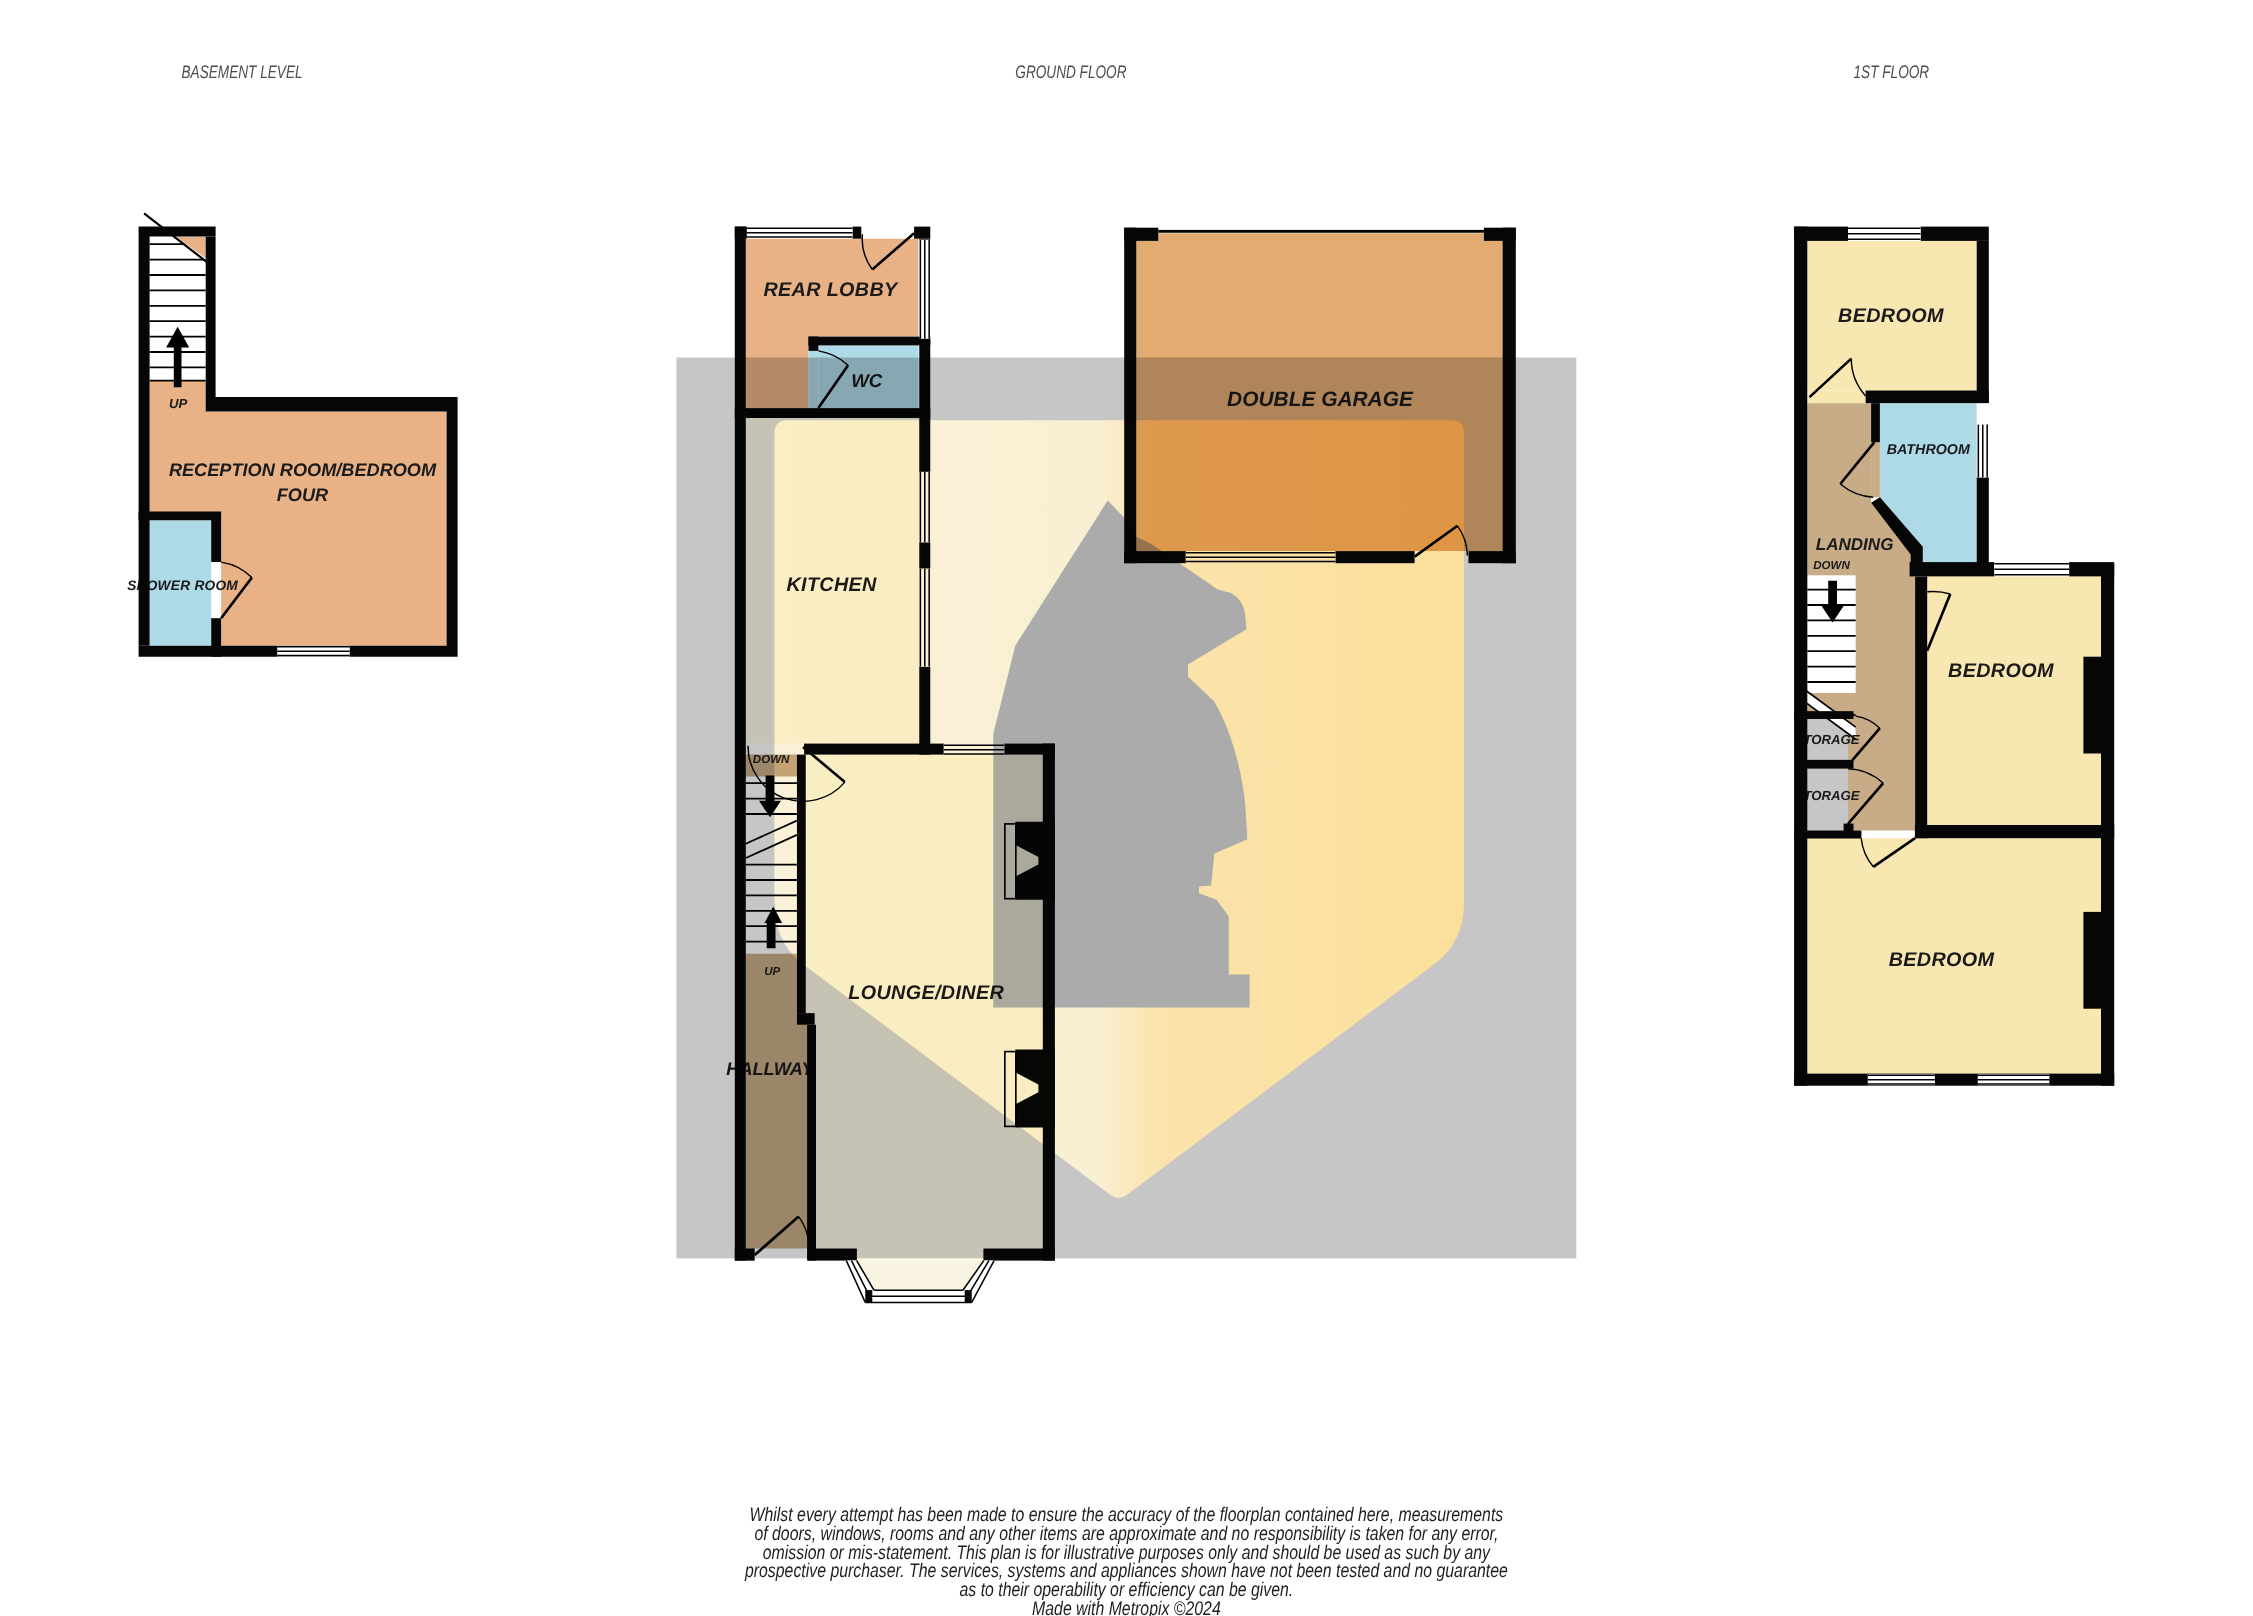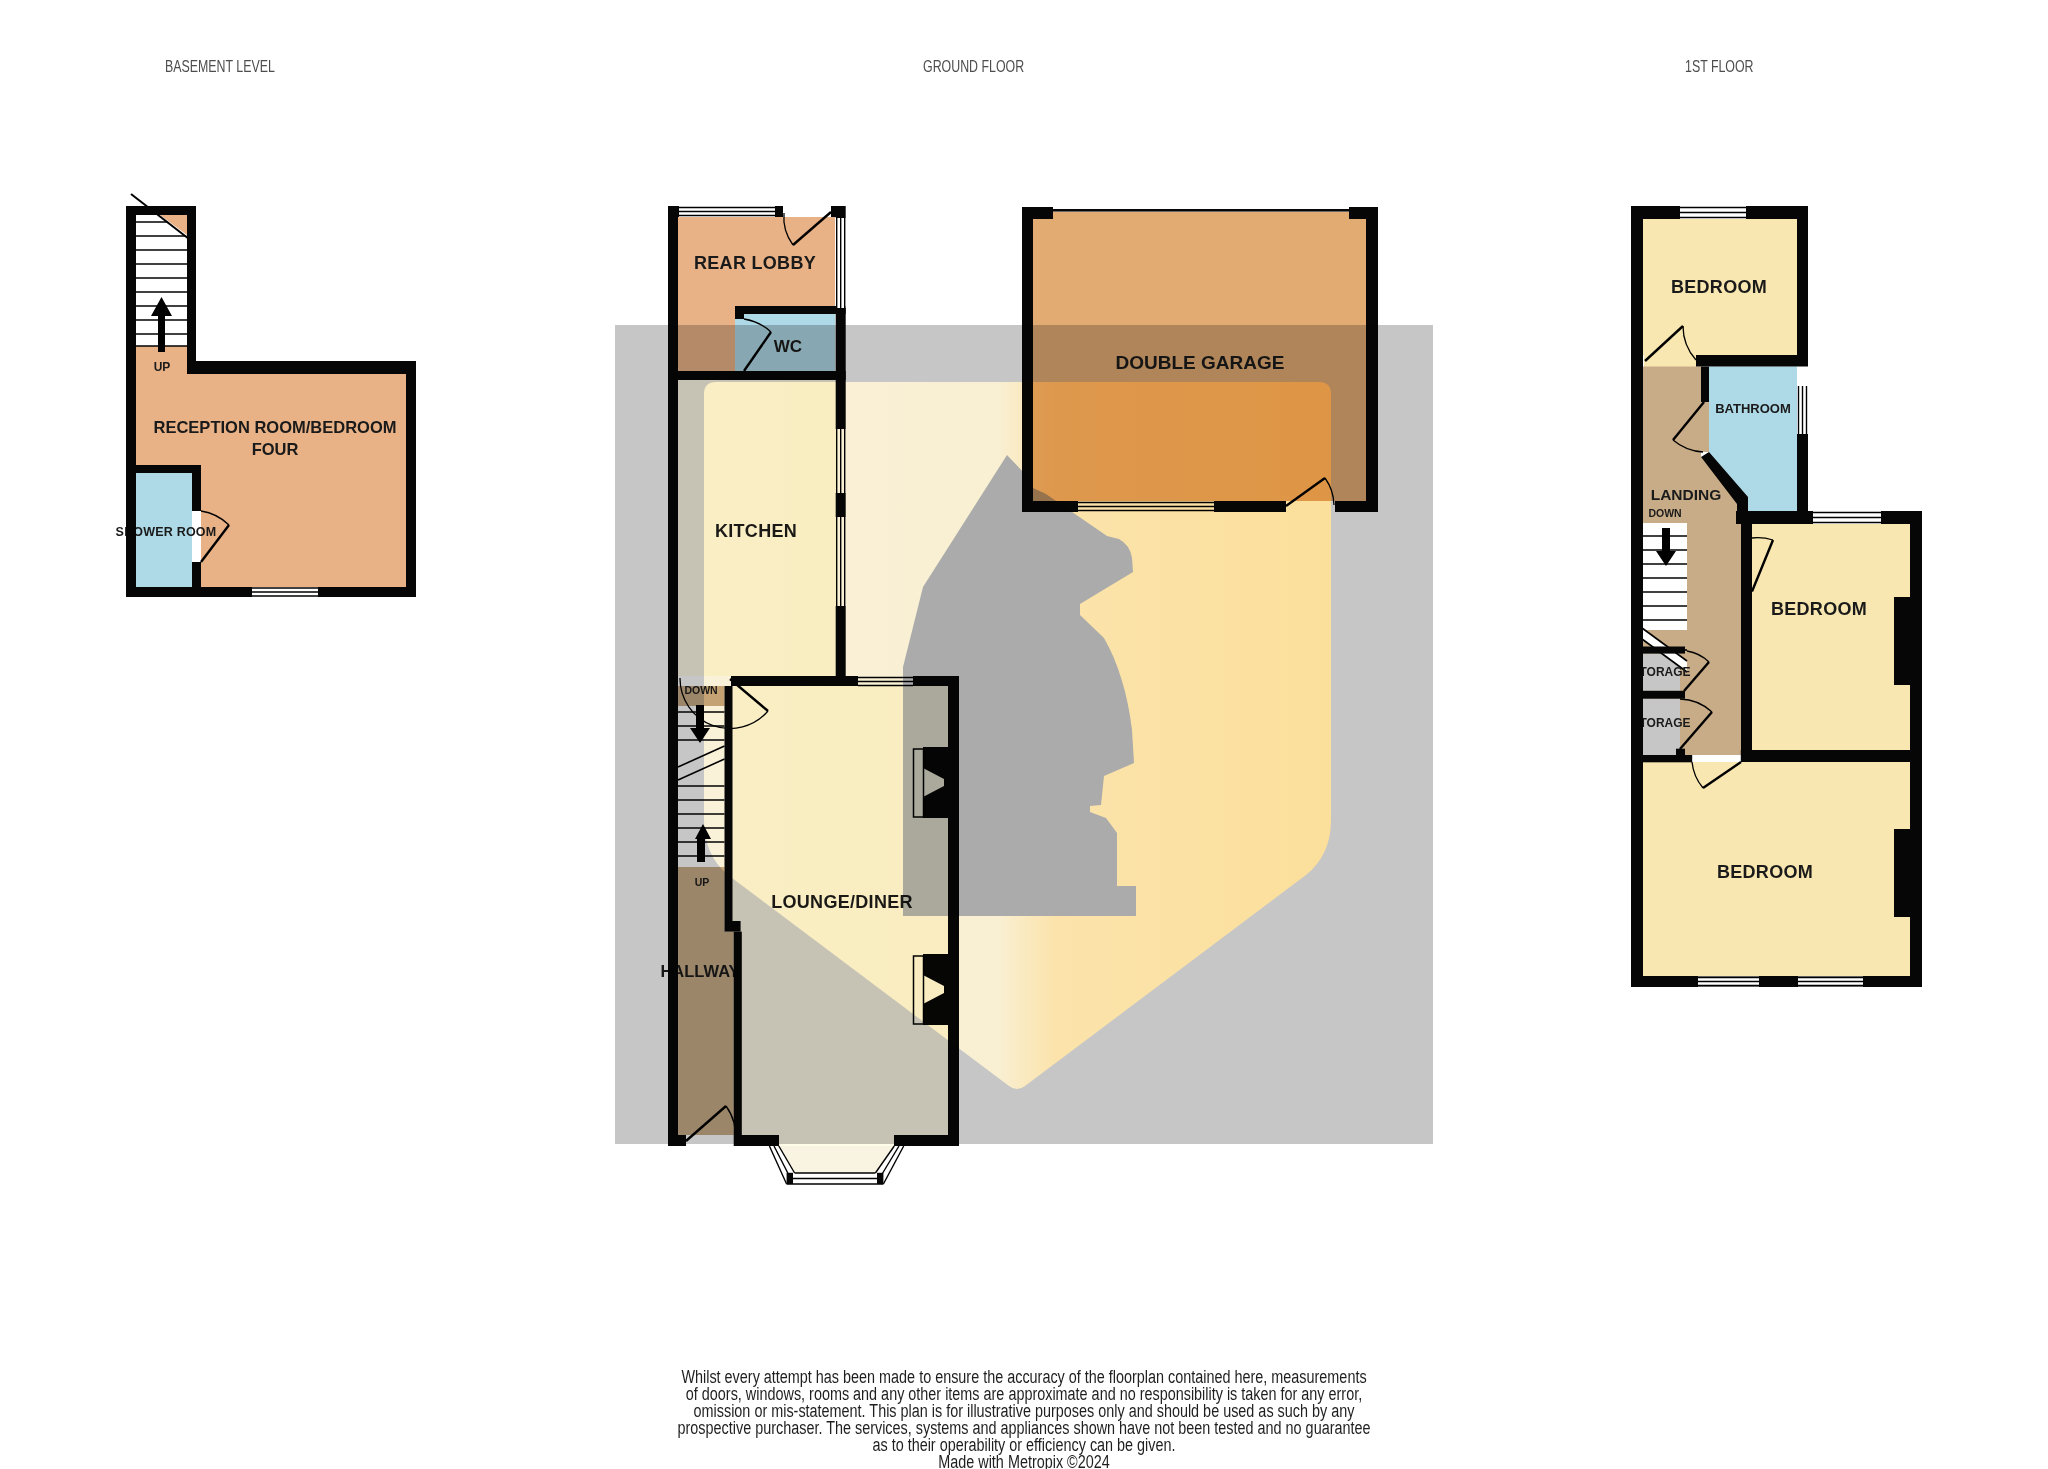--- a/index.html
+++ b/index.html
@@ -1,17 +1,17 @@
 <!DOCTYPE html>
 <html><head>
 <meta charset="utf-8">
 <style>
 html,body{margin:0;padding:0;background:#ffffff;}
 #page{position:relative;width:2048px;height:1469px;background:#ffffff;overflow:hidden;
-font-family:"Liberation Sans", sans-serif;}
+font-family:"Liberation Sans", sans-serif;font-style:italic;}
 .hdr{position:absolute;top:57px;font-size:16.5px;color:#4d4d4d;transform:scaleX(0.75);transform-origin:0 50%;}
 .disc{position:absolute;left:0;top:1369px;width:2048px;text-align:center;
 font-size:18px;line-height:17px;color:#1f1f1f;transform:scaleX(0.80);transform-origin:50% 0;}
 </style>
 </head>
 <body>
 <div id="page">
 
 <div class="hdr" style="left:165px;">BASEMENT LEVEL</div>
 

